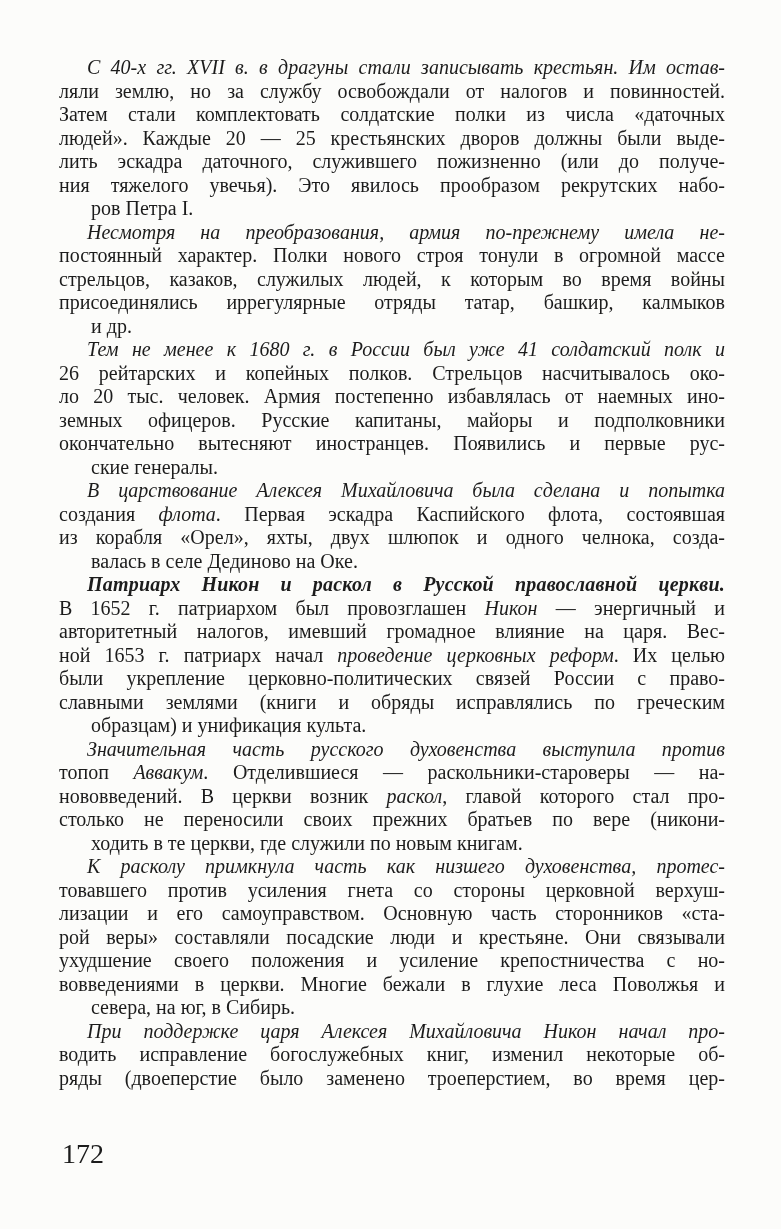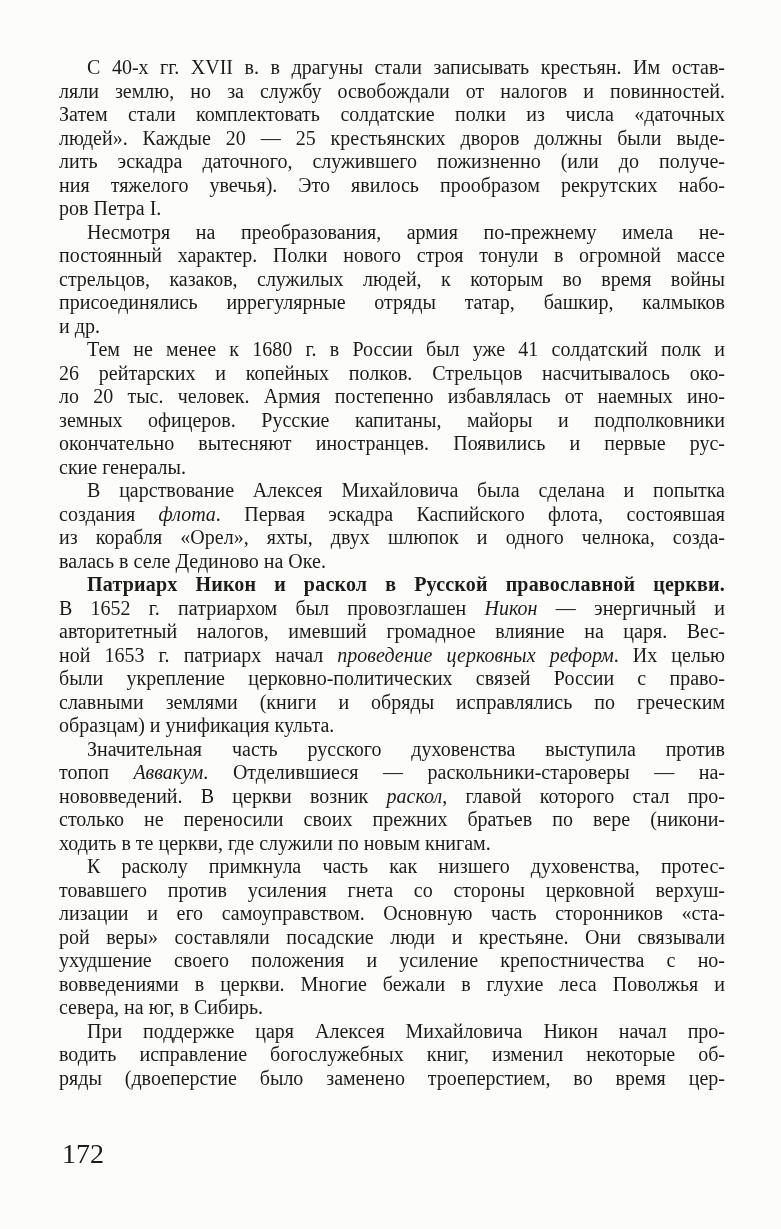--- a/index.html
+++ b/index.html
@@ -23,22 +23,22 @@
     font-size: 20px;
     line-height: 23.5px;
   }
   .para { margin: 0; }
   .line {
     text-align: justify;
     text-align-last: justify;
     height: 23.5px;
     overflow: visible;
   }
-  .line.first { padding-left: 28px; }
-  .line.final { text-align-last: left; }
+  .line.first { padding-left: 28px; font-style: italic; }
+  .line.final { text-align-last: left; margin-left: 32px; }
   .it { font-style: italic; margin-top: 32px; }
   .bd { font-weight: bold; letter-spacing: 0.2px; }
   .page-number {
     position: absolute;
     left: 62px;
     top: 1142px;
     font-size: 28px;
     line-height: 24px;
   }
 </style>

